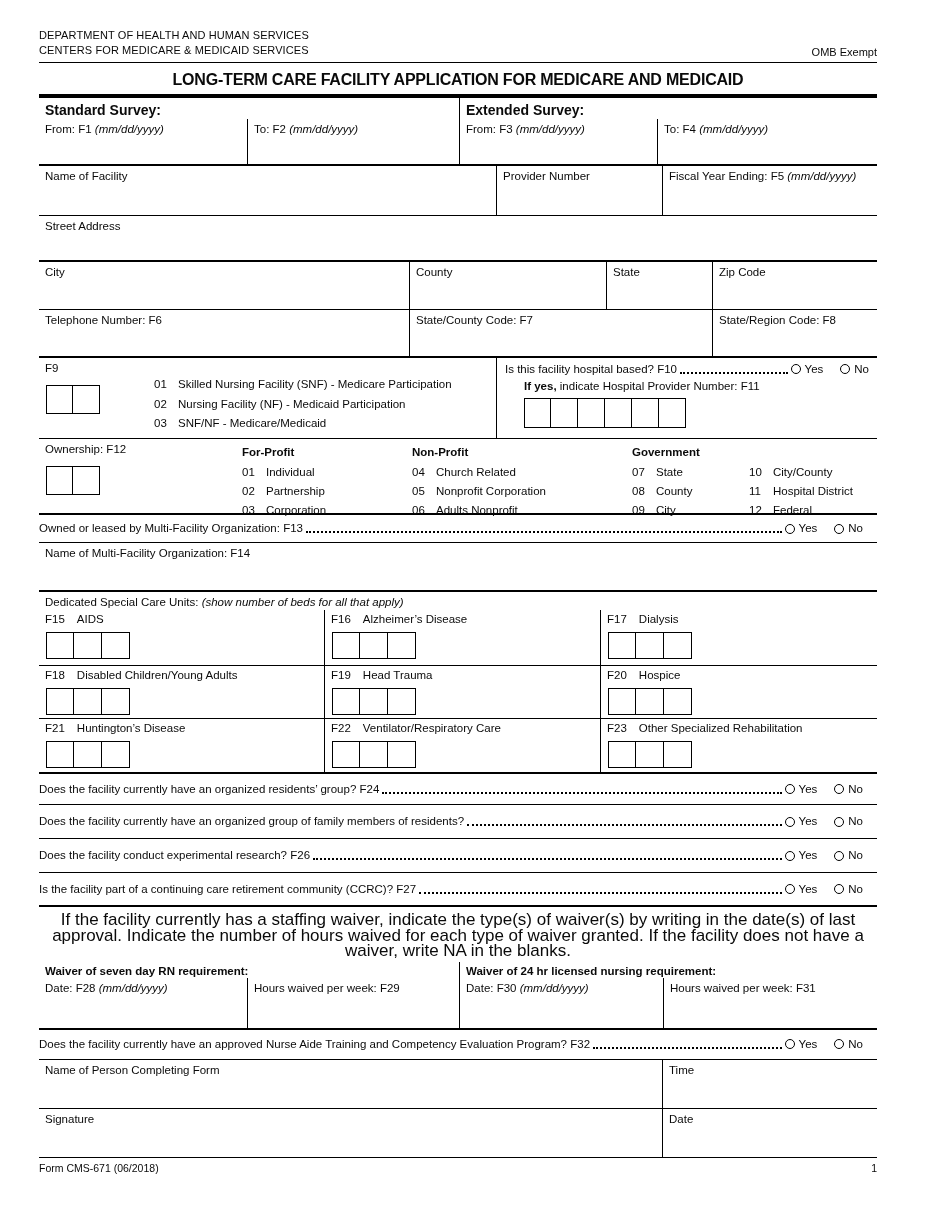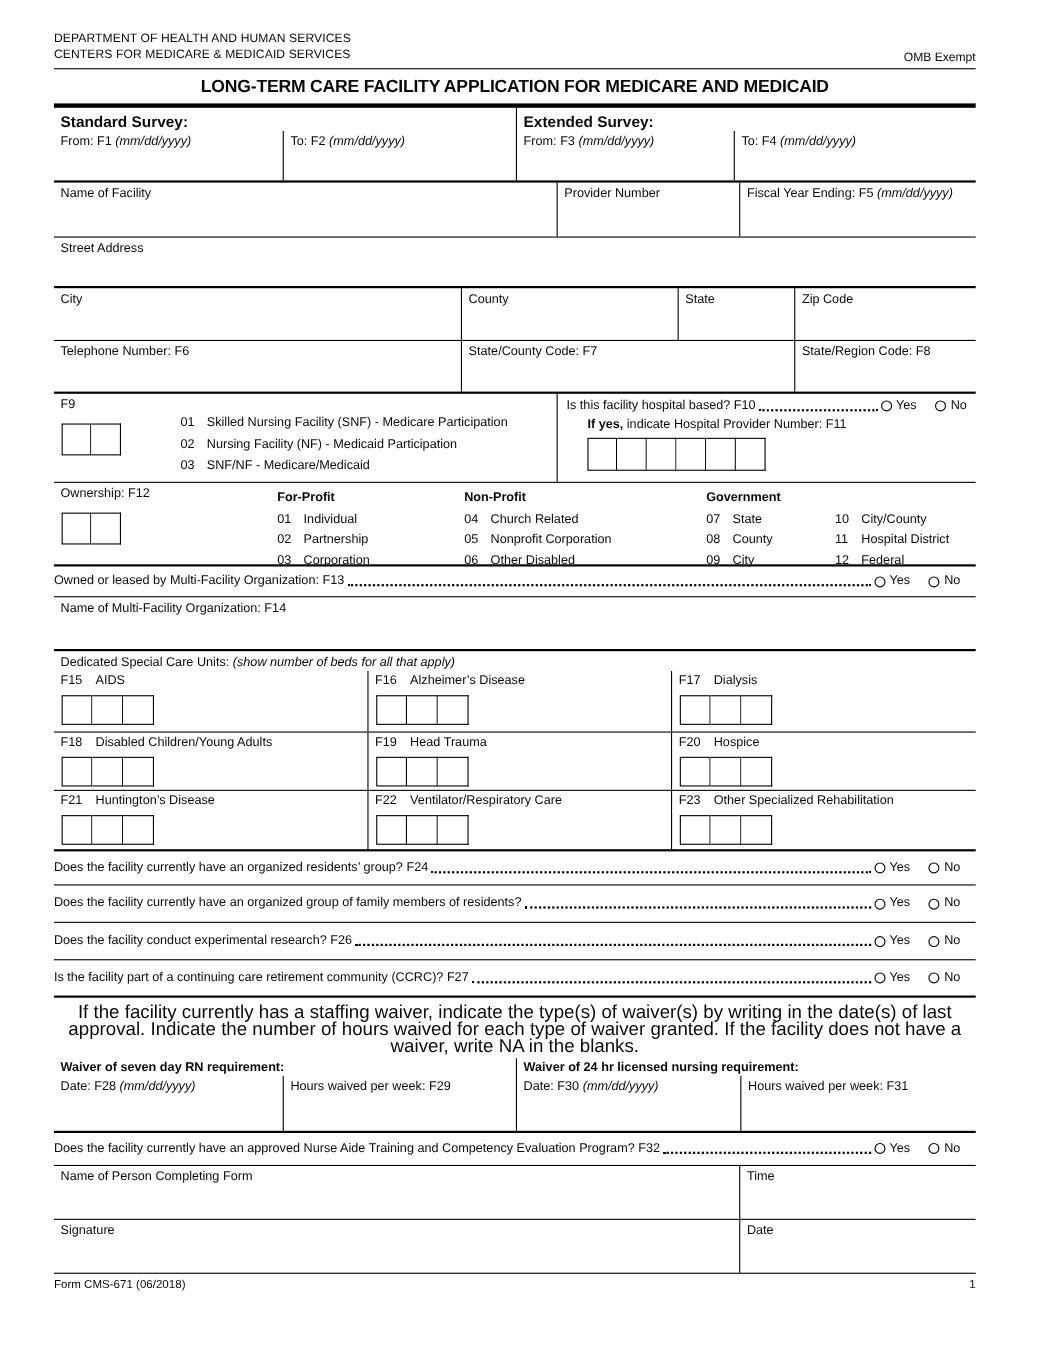--- a/index.html
+++ b/index.html
@@ -3,21 +3,21 @@
 <meta charset="utf-8">
 <style>
   * { box-sizing: border-box; margin: 0; padding: 0; }
   html,body { background:#fff; }
   body {
     width: 950px; height: 1230px;
     font-family: "Liberation Sans", "DejaVu Sans", sans-serif;
     color:#0a0a0a;
     position: relative;
   }
-  .content { position:absolute; left:49px; top:28px; width:838px; }
+  .content { position:absolute; left:39px; top:28px; width:838px; }
   .fs { font-size: 11.5px; line-height: 1.25; }
   .it { font-style: italic; }
   .bold { font-weight: bold; }
 
   
   .hdr { display:flex; justify-content:space-between; align-items:flex-end;
          border-bottom:1.5px solid #000; padding-bottom:4px; }
   .hdr .dept { font-size:11px; line-height:15px; letter-spacing:.1px; }
   .hdr .omb { font-size:11px; }
   .title { text-align:center; font-size:16px; font-weight:bold; letter-spacing:-.2px;
@@ -234,21 +234,21 @@
     <div class="own-group" style="left:203px;">
       <div class="own-title">For-Profit</div>
       <div><span class="opt-num">01</span><span>Individual</span></div>
       <div><span class="opt-num">02</span><span>Partnership</span></div>
       <div><span class="opt-num">03</span><span>Corporation</span></div>
     </div>
     <div class="own-group" style="left:373px;">
       <div class="own-title">Non-Profit</div>
       <div><span class="opt-num">04</span><span>Church Related</span></div>
       <div><span class="opt-num">05</span><span>Nonprofit Corporation</span></div>
-      <div><span class="opt-num">06</span><span>Other Disabled</span></div>
+      <div><span class="opt-num">06</span><span>Adults Nonprofit</span></div>
     </div>
     <div class="own-group" style="left:593px;">
       <div class="own-title">Government</div>
       <div class="gov-cols">
         <div class="gov-col1">
           <div><span class="opt-num">07</span><span>State</span></div>
           <div><span class="opt-num">08</span><span>County</span></div>
           <div><span class="opt-num">09</span><span>City</span></div>
         </div>
         <div>

